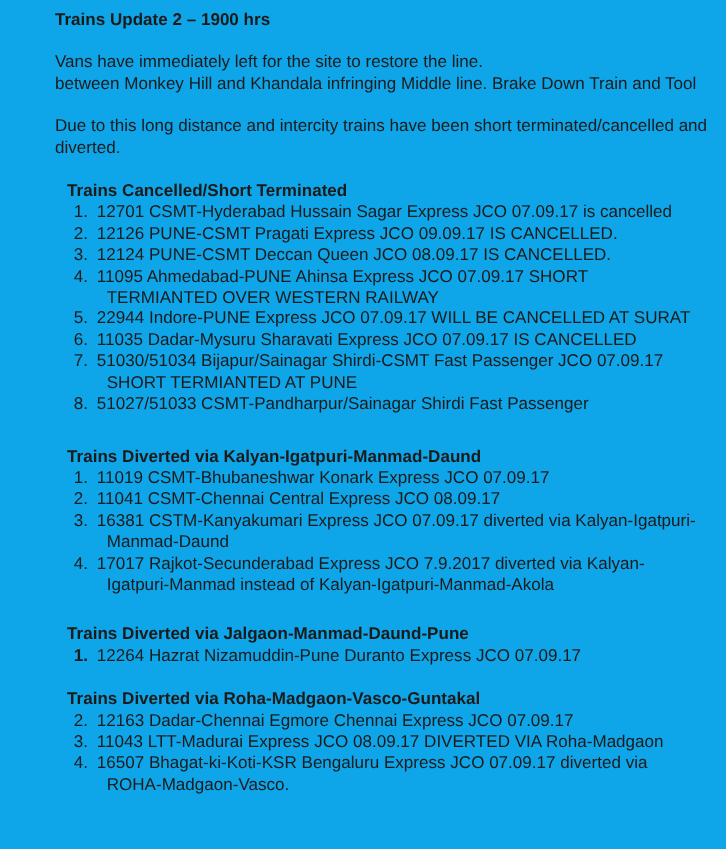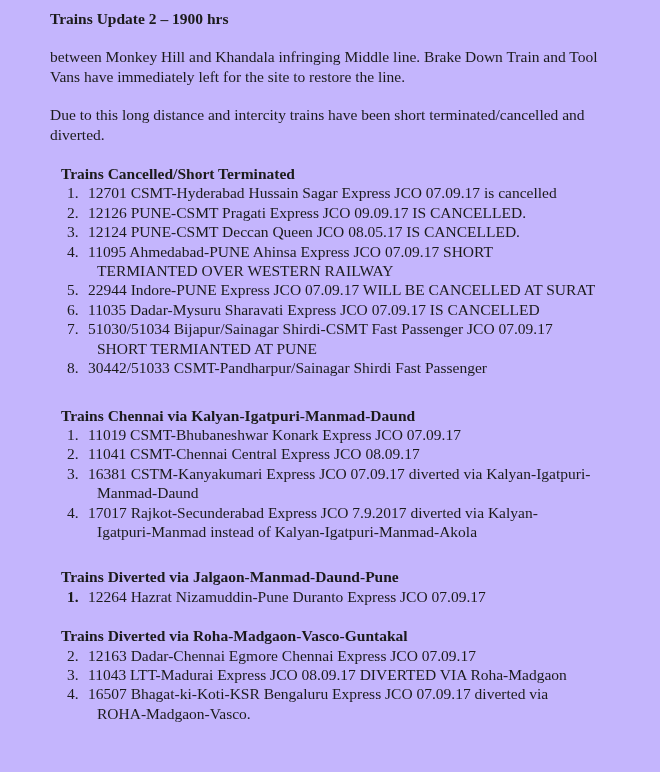--- a/index.html
+++ b/index.html
@@ -1,23 +1,23 @@
 <!DOCTYPE html>
 <html><head>
 <meta charset="utf-8">
 <style>
   * { margin: 0; padding: 0; box-sizing: border-box; }
   html, body { background: #ffffff; }
   .page {
     position: relative;
     width: 660px;
     height: 772px;
-    background: #c4b5fd;
+    background: #0ea5e9;
     color: #1b1b1b;
-    font-family: Liberation Serif, serif;
+    font-family: Liberation Sans, sans-serif;
     font-size: 15.5px;
     line-height: 19.4px;
     padding: 9px 20px 0 50px;
     overflow: hidden;
   }
   .doc-title {
     font-weight: bold;
     margin-bottom: 19px;
   }
   .paragraph { margin-bottom: 19px; }
@@ -43,22 +43,22 @@
   .item-lines .line + .line { padding-left: 9px; }
 </style>
 </head>
 <body>
 
 <div class="page">
   <div class="doc-title">Trains Update 2 – 1900 hrs</div>
 
   <div>
       <div class="paragraph">
+        <div class="line">Vans have immediately left for the site to restore the line.</div>
         <div class="line">between Monkey Hill and Khandala infringing Middle line. Brake Down Train and Tool</div>
-        <div class="line">Vans have immediately left for the site to restore the line.</div>
       </div>
       <div class="paragraph">
         <div class="line">Due to this long distance and intercity trains have been short terminated/cancelled and</div>
         <div class="line">diverted.</div>
       </div>
     </div>
 
   <div>
       <section class="section">
         <div class="heading">Trains Cancelled/Short Terminated</div>
@@ -71,21 +71,21 @@
           </div>
           <div class="list-item">
             <span class="item-num">2.</span>
             <div class="item-lines">
               <div class="line">12126 PUNE-CSMT Pragati Express JCO 09.09.17 IS CANCELLED.</div>
             </div>
           </div>
           <div class="list-item">
             <span class="item-num">3.</span>
             <div class="item-lines">
-              <div class="line">12124 PUNE-CSMT Deccan Queen JCO 08.05.17 IS CANCELLED.</div>
+              <div class="line">12124 PUNE-CSMT Deccan Queen JCO 08.09.17 IS CANCELLED.</div>
             </div>
           </div>
           <div class="list-item">
             <span class="item-num">4.</span>
             <div class="item-lines">
               <div class="line">11095 Ahmedabad-PUNE Ahinsa Express JCO 07.09.17 SHORT</div>
               <div class="line">TERMIANTED OVER WESTERN RAILWAY</div>
             </div>
           </div>
           <div class="list-item">
@@ -103,27 +103,27 @@
           <div class="list-item">
             <span class="item-num">7.</span>
             <div class="item-lines">
               <div class="line">51030/51034 Bijapur/Sainagar Shirdi-CSMT Fast Passenger JCO 07.09.17</div>
               <div class="line">SHORT TERMIANTED AT PUNE</div>
             </div>
           </div>
           <div class="list-item">
             <span class="item-num">8.</span>
             <div class="item-lines">
-              <div class="line">30442/51033 CSMT-Pandharpur/Sainagar Shirdi Fast Passenger</div>
+              <div class="line">51027/51033 CSMT-Pandharpur/Sainagar Shirdi Fast Passenger</div>
             </div>
           </div>
         </div>
       </section>
       <section class="section">
-        <div class="heading">Trains Chennai via Kalyan-Igatpuri-Manmad-Daund</div>
+        <div class="heading">Trains Diverted via Kalyan-Igatpuri-Manmad-Daund</div>
         <div class="list">
           <div class="list-item">
             <span class="item-num">1.</span>
             <div class="item-lines">
               <div class="line">11019 CSMT-Bhubaneshwar Konark Express JCO 07.09.17</div>
             </div>
           </div>
           <div class="list-item">
             <span class="item-num">2.</span>
             <div class="item-lines">

